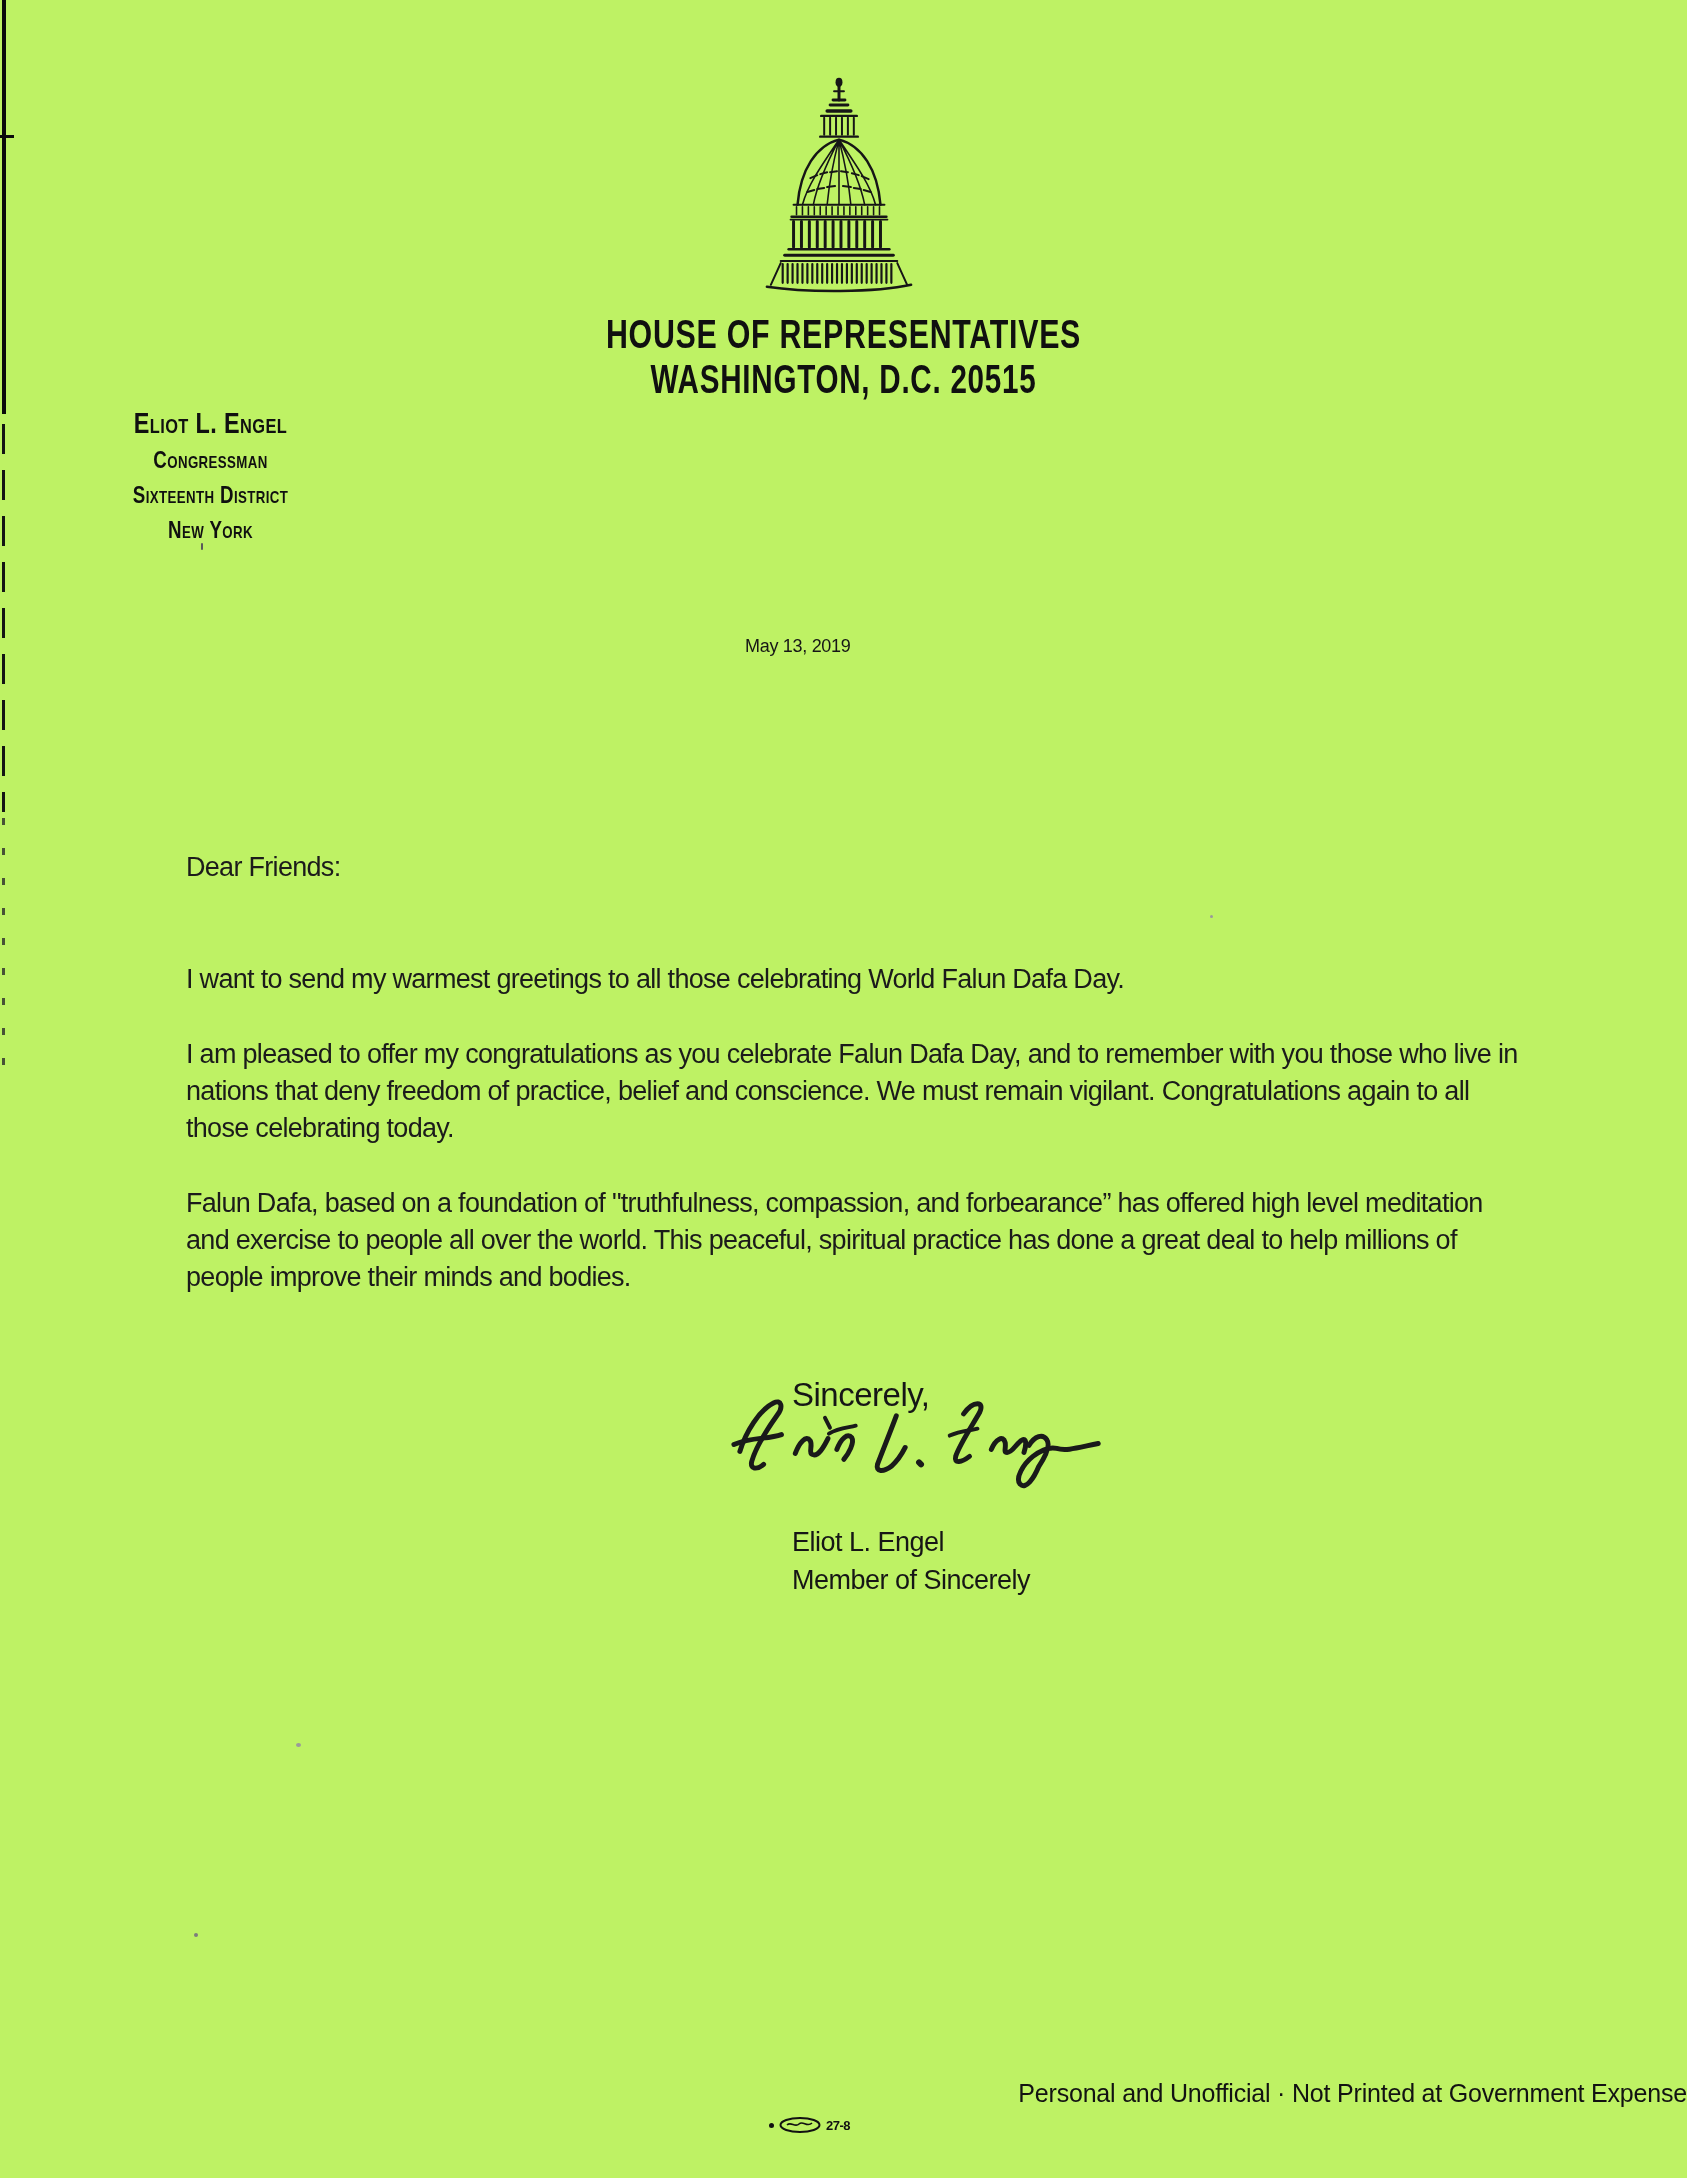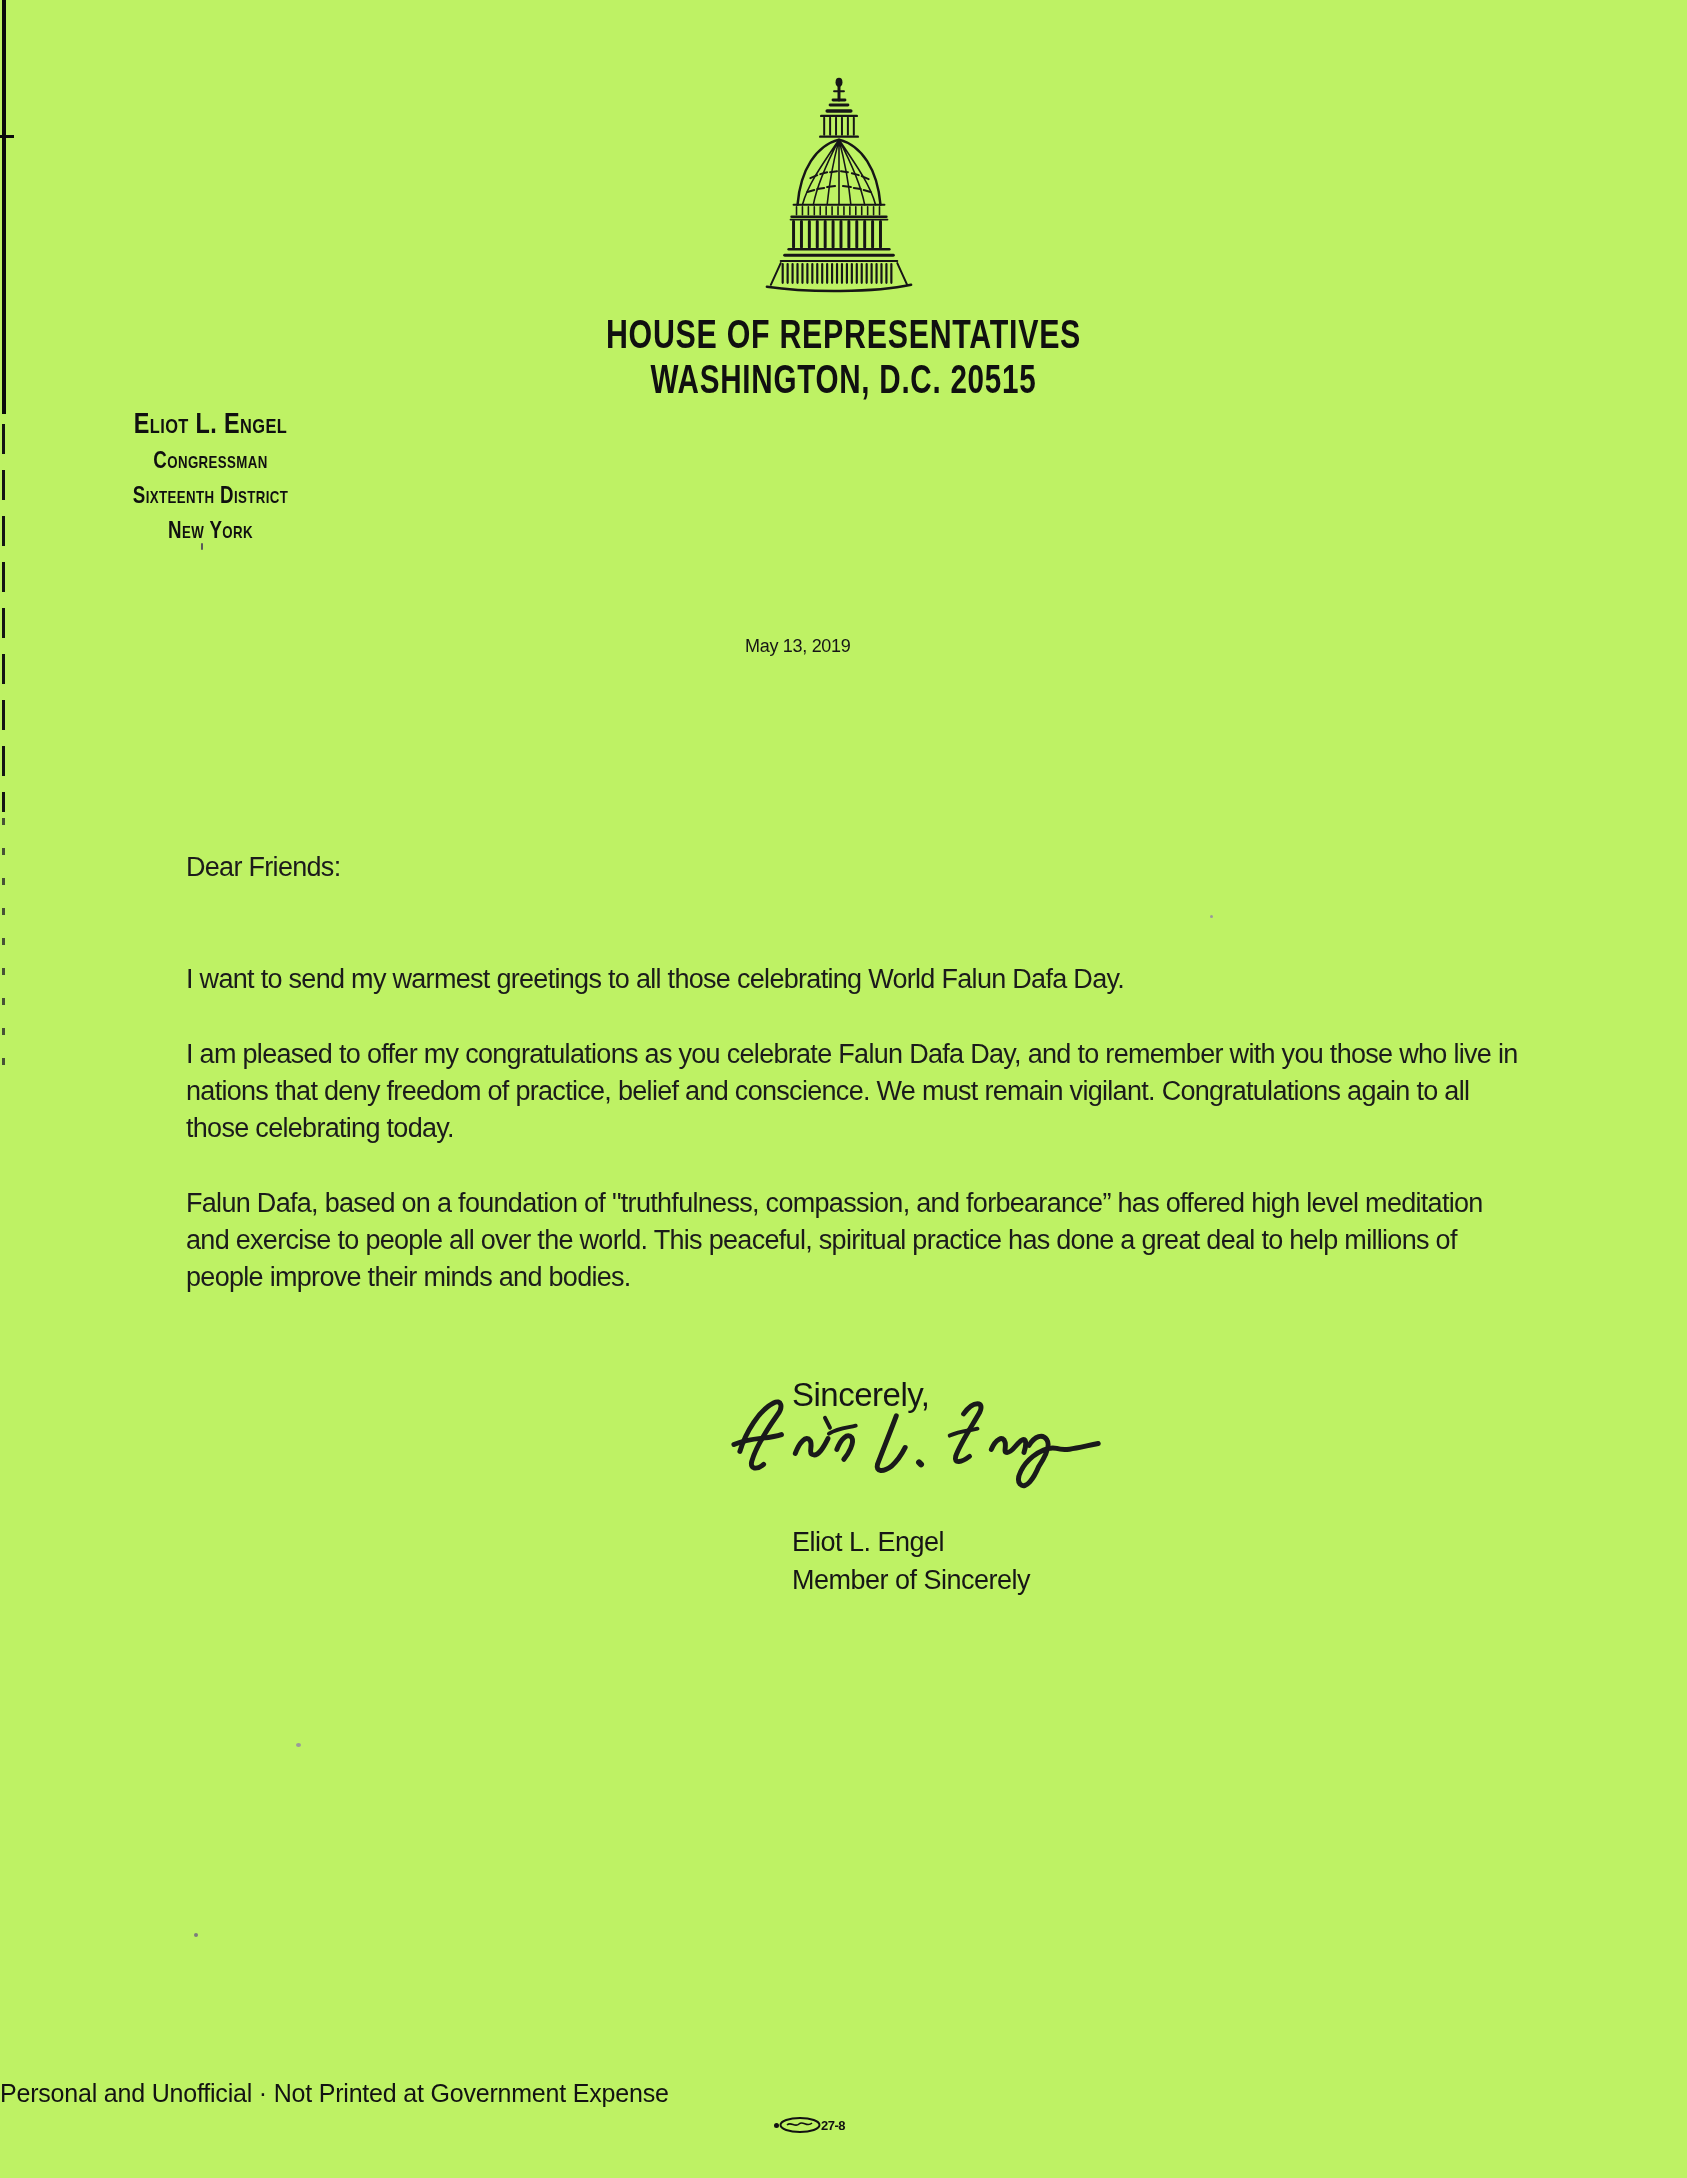--- a/index.html
+++ b/index.html
@@ -46,24 +46,24 @@
   .body-text p{margin:0;}
   .salutation{margin-bottom:75px !important;}
   .para{margin-bottom:38px !important;}
 
   .closing{position:absolute;left:792px;top:1376px;font-size:33px;letter-spacing:-0.5px;color:#161616;}
   .signature{position:absolute;left:726px;top:1388px;}
   .typed-block{position:absolute;left:792px;top:1523px;font-size:27px;line-height:38px;
     letter-spacing:-0.5px;color:#161616;}
 
   
-  .footer-line{position:absolute;left:0;top:2079px;width:1687px;text-align:left;
+  .footer-line{position:absolute;left:0;top:2079px;width:1687px;text-align:right;
     font-size:25px;font-weight:500;letter-spacing:-0.2px;color:#121212;}
   .bug-row{position:absolute;left:0;top:2117px;width:1619px;display:flex;
-    justify-content:center;align-items:center;}
+    justify-content:center;align-items:center;gap:5px;}
   .bug-dot{width:5px;height:5px;background:#111;border-radius:50%;}
   .bug-code{font-size:13px;font-weight:700;color:#111;letter-spacing:-0.5px;}
 </style>
 </head>
 <body>
 
 <div class="page">
 
   <div class="artifact-a"></div>
   <div class="artifact-tick"></div>

